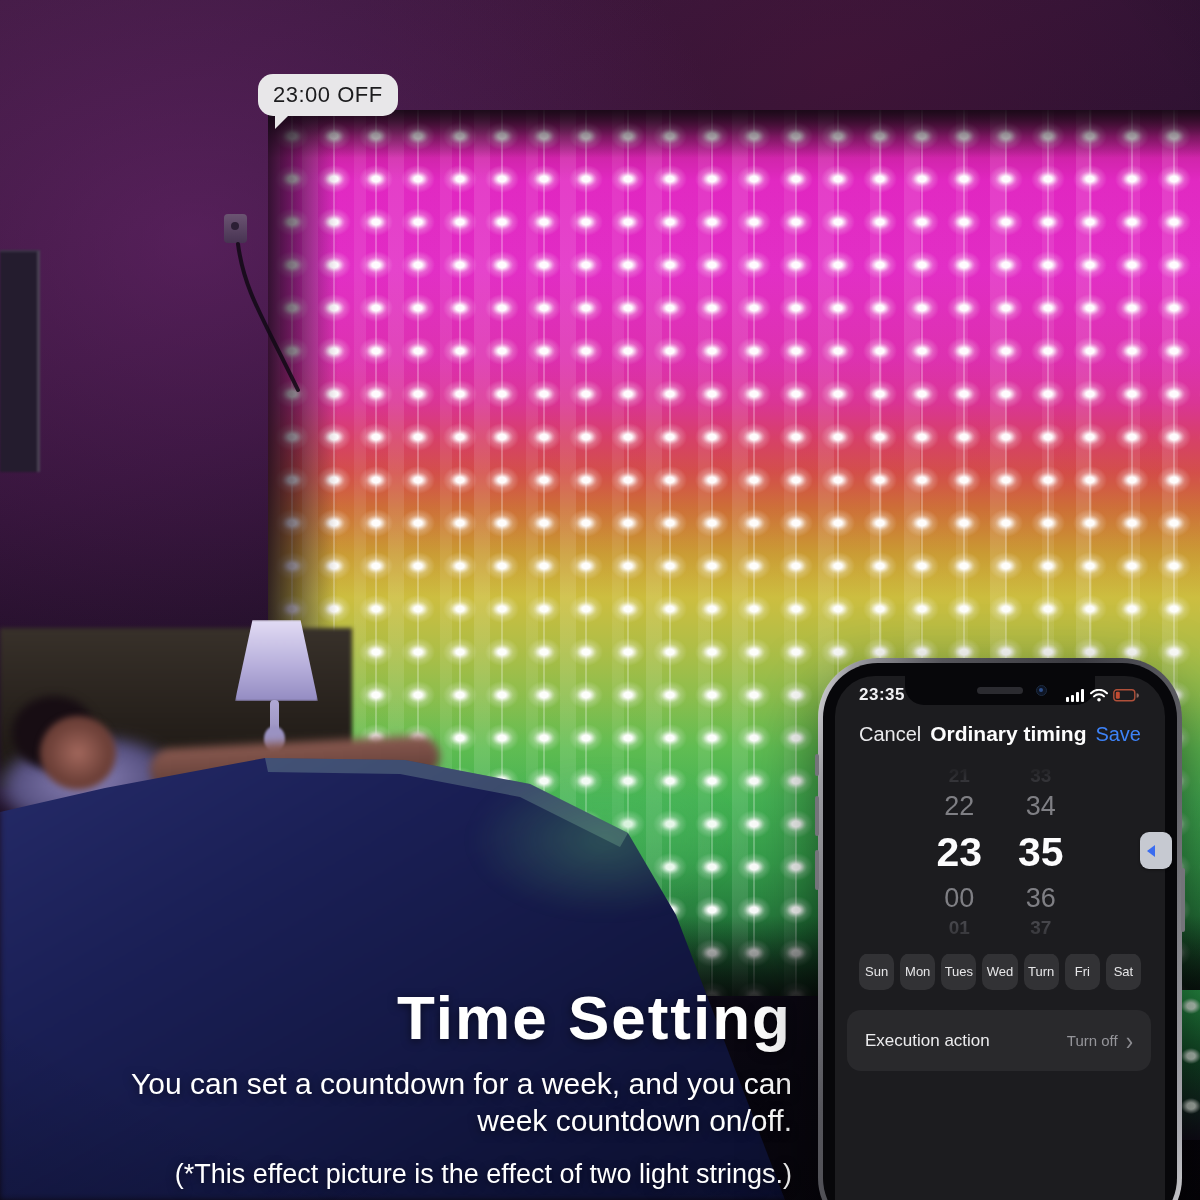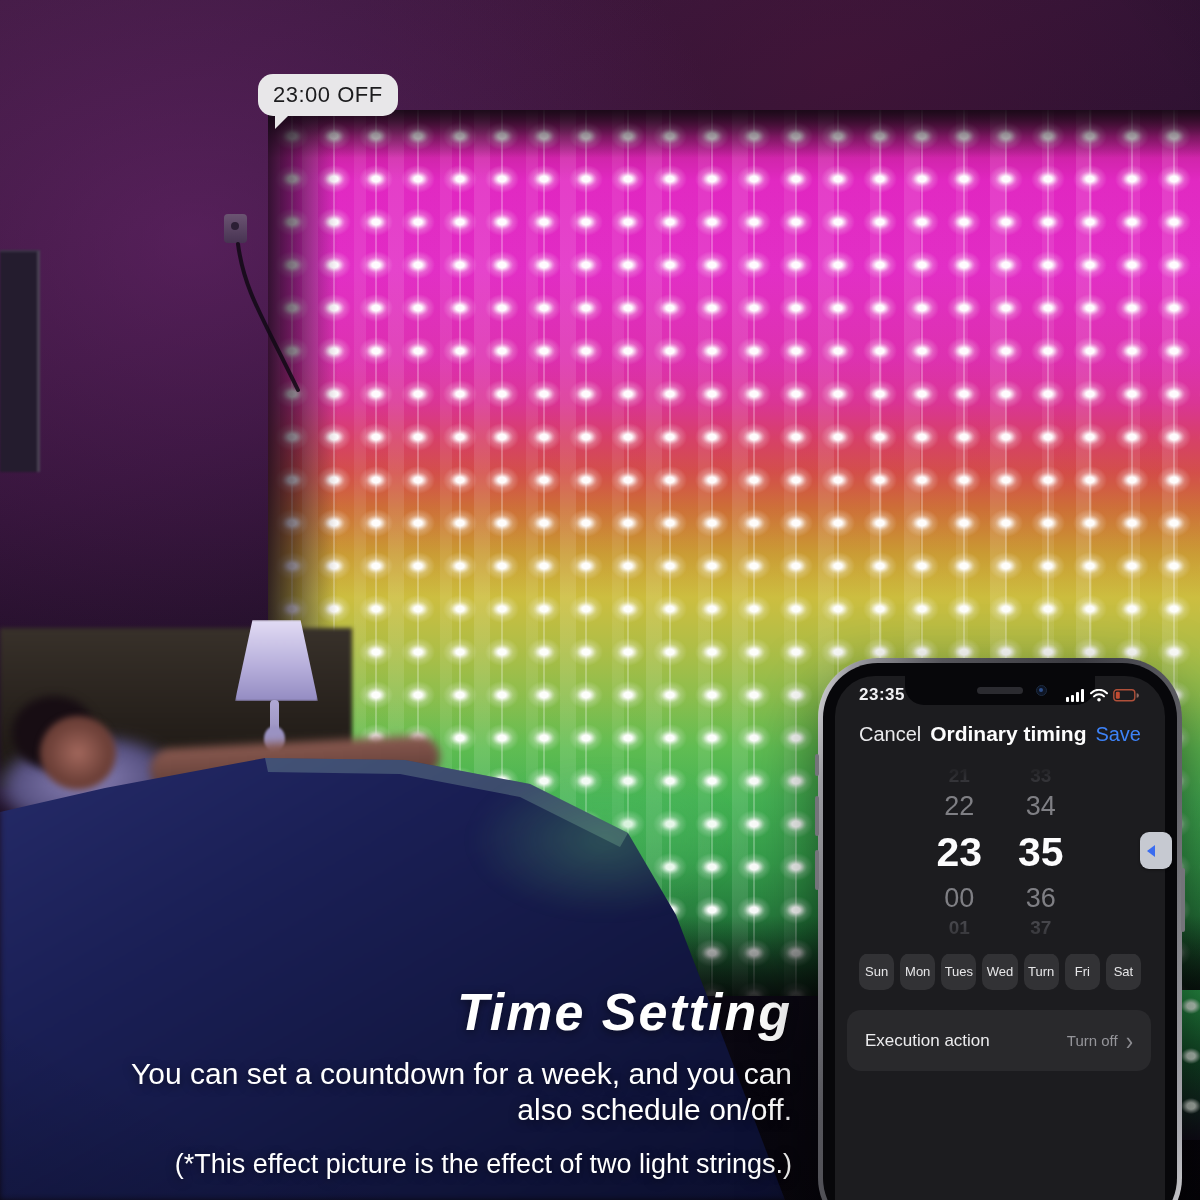--- a/index.html
+++ b/index.html
@@ -85,21 +85,21 @@
   
   .bubble { position:absolute; left:258px; top:74px; min-width:122px; height:42px;
     background:#e8e7e9; border-radius:15px; display:flex; align-items:center; justify-content:center;
     padding:0 15px; font-size:22px; color:#1c1c1e; letter-spacing:0.5px; z-index:5; }
   .bubble::after { content:""; position:absolute; left:17px; bottom:-13px; width:0; height:0;
     border-top:15px solid #e8e7e9; border-right:15px solid transparent; }
 
   
   .caption { position:absolute; right:408px; top:985px; width:680px; text-align:right; color:#fff; z-index:5;
     text-shadow:0 2px 10px rgba(0,0,0,0.55); }
-  .caption-heading { font-size:52px; font-weight:bold; letter-spacing:2px; line-height:1.05;font-style:italic; }
+  .caption-heading { font-size:62px; font-weight:bold; letter-spacing:2px; line-height:1.05; }
   .caption-line { font-size:30px; line-height:1.22; }
   .caption-line.first { margin-top:16px; }
   .caption-footnote { font-size:27px; margin-top:20px; }
 
   
   .vignette { position:absolute; inset:0; pointer-events:none; z-index:4;
     background:radial-gradient(125% 115% at 42% 38%, rgba(0,0,0,0) 52%, rgba(4,2,6,0.45) 86%, rgba(3,1,5,0.7) 100%); }
 
   
   .phone { position:absolute; left:818px; top:658px; width:364px; height:580px; border-radius:60px;
@@ -187,21 +187,21 @@
 
   <div class="vignette"></div>
 
   <div class="bubble">
     <span>23:00 OFF</span>
   </div>
 
   <div class="caption">
     <div class="caption-heading">Time Setting</div>
     <div class="caption-line first">You can set a countdown for a week, and you can</div>
-    <div class="caption-line">also schedule on/off.</div>
+    <div class="caption-line">week countdown on/off.</div>
     <div class="caption-footnote">(*This effect picture is the effect of two light strings.)</div>
   </div>
 
   <div class="phone">
     <span class="side-btn l1"></span>
     <span class="side-btn l2"></span>
     <span class="side-btn l3"></span>
     <span class="side-btn r1"></span>
 
     <div class="bezel">

